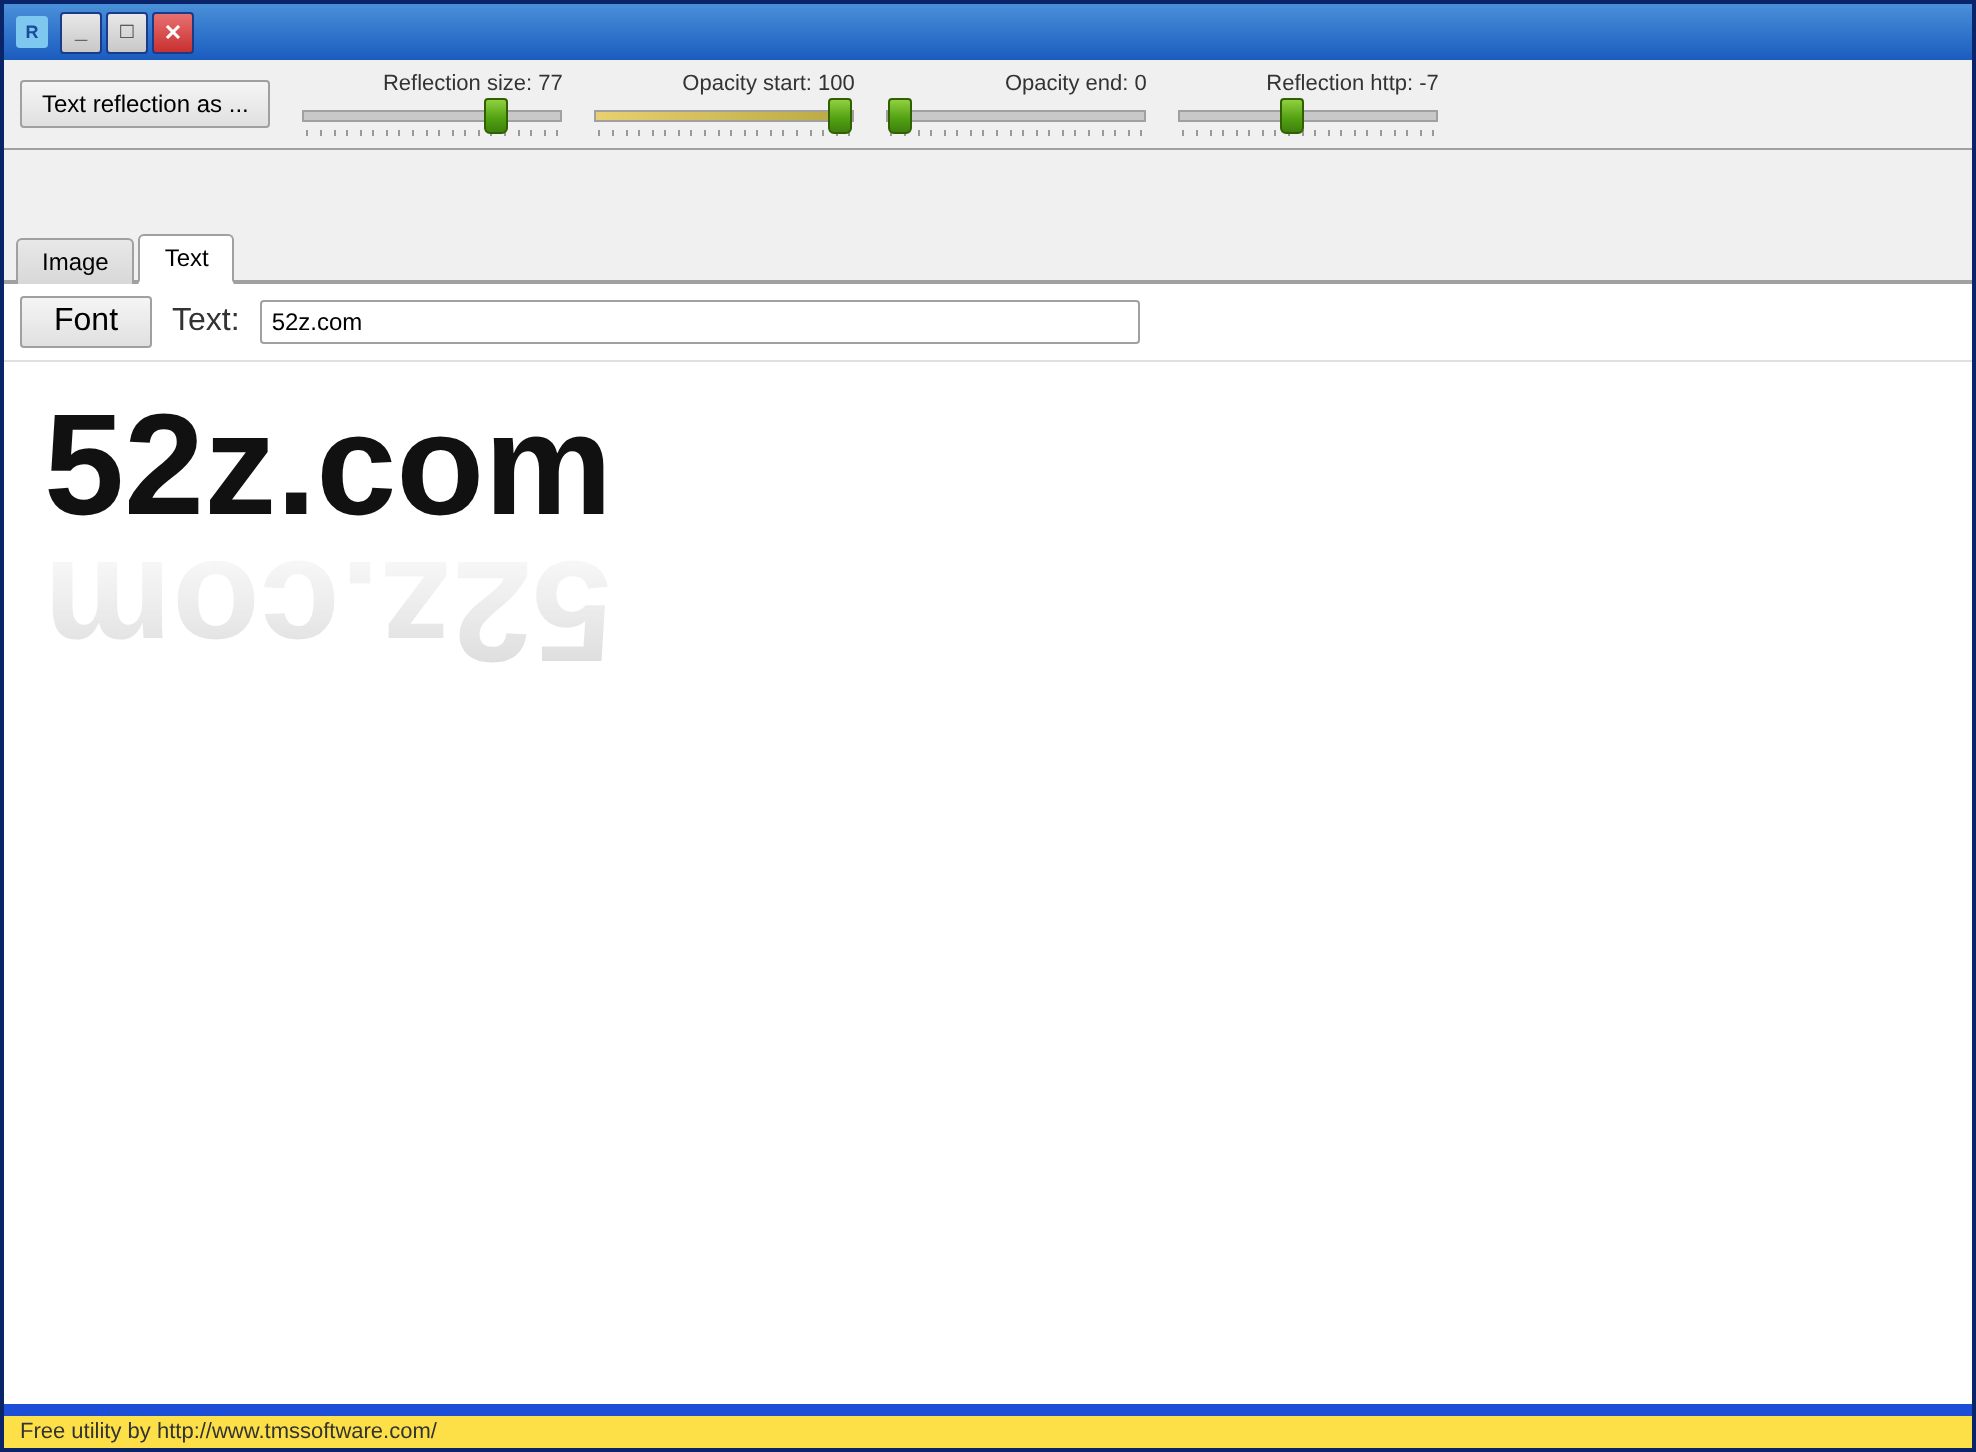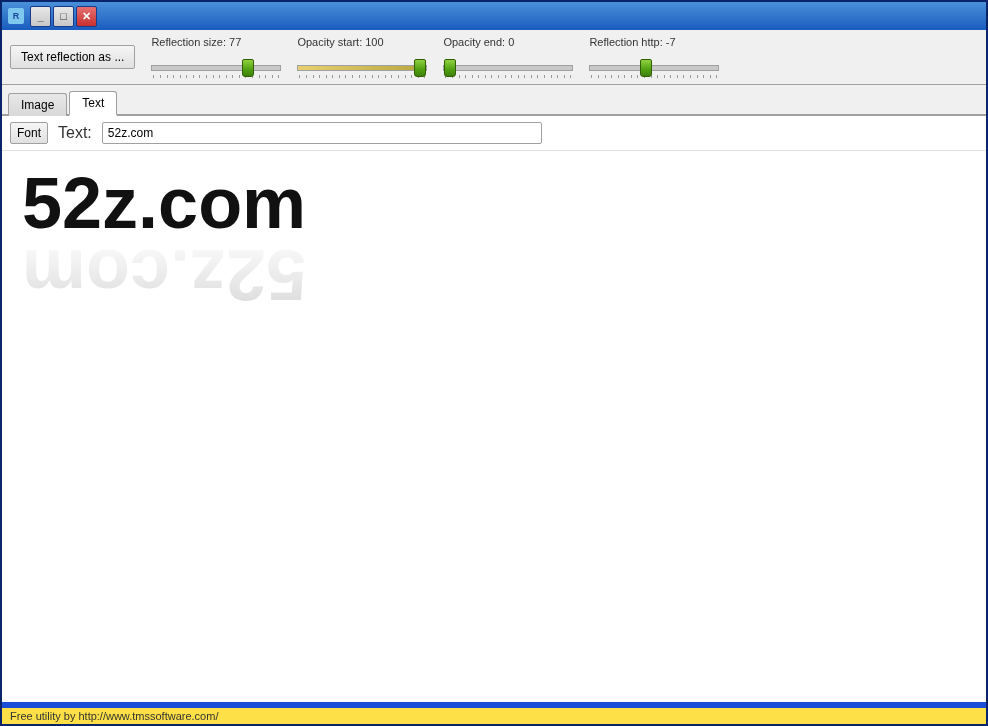--- a/index.html
+++ b/index.html
@@ -88,21 +88,22 @@
       border-radius: 2px;
       padding: 4px 10px;
       cursor: pointer;
       font-size: 12px;
       white-space: nowrap;
     }
 
     .slider-label {
       font-size: 11px;
       color: #333;
-      margin-bottom: 12px;
+      margin-bottom: 2px;
+      text-align: right;
     }
 
     
     .tabs-bar {
       background: #f0f0f0;
       border-bottom: 2px solid #a0a0a0;
       display: flex;
       align-items: flex-end;
       padding: 4px 6px 0 6px;
       flex-shrink: 0;
@@ -112,20 +113,21 @@
       padding: 4px 12px;
       border: 1px solid #a0a0a0;
       border-bottom: none;
       background: linear-gradient(to bottom, #e8e8e8, #d8d8d8);
       cursor: pointer;
       font-size: 12px;
       border-radius: 3px 3px 0 0;
       margin-right: 2px;
       position: relative;
       bottom: -2px;
+      margin-top: 36px;
     }
 
     .tab.active {
       background: #ffffff;
       border-bottom: 2px solid #ffffff;
       z-index: 1;
       bottom: -2px;
       padding-left: 12px;
     }
 
@@ -145,23 +147,23 @@
       padding: 6px 8px;
       border-bottom: 1px solid #e0e0e0;
       gap: 10px;
       flex-shrink: 0;
     }
 
     .font-btn {
       background: linear-gradient(to bottom, #f5f5f5, #e0e0e0);
       border: 1px solid #a0a0a0;
       border-radius: 2px;
-      padding: 3px 6px;
-      cursor: pointer;
-      font-size: 12px;
+      padding: 3px 16px;
+      cursor: pointer;
+      font-size: 16px;
     }
 
     .text-label {
       font-size: 16px;
       color: #333;
     }
 
     .text-input {
       flex: 1;
       max-width: 440px;

